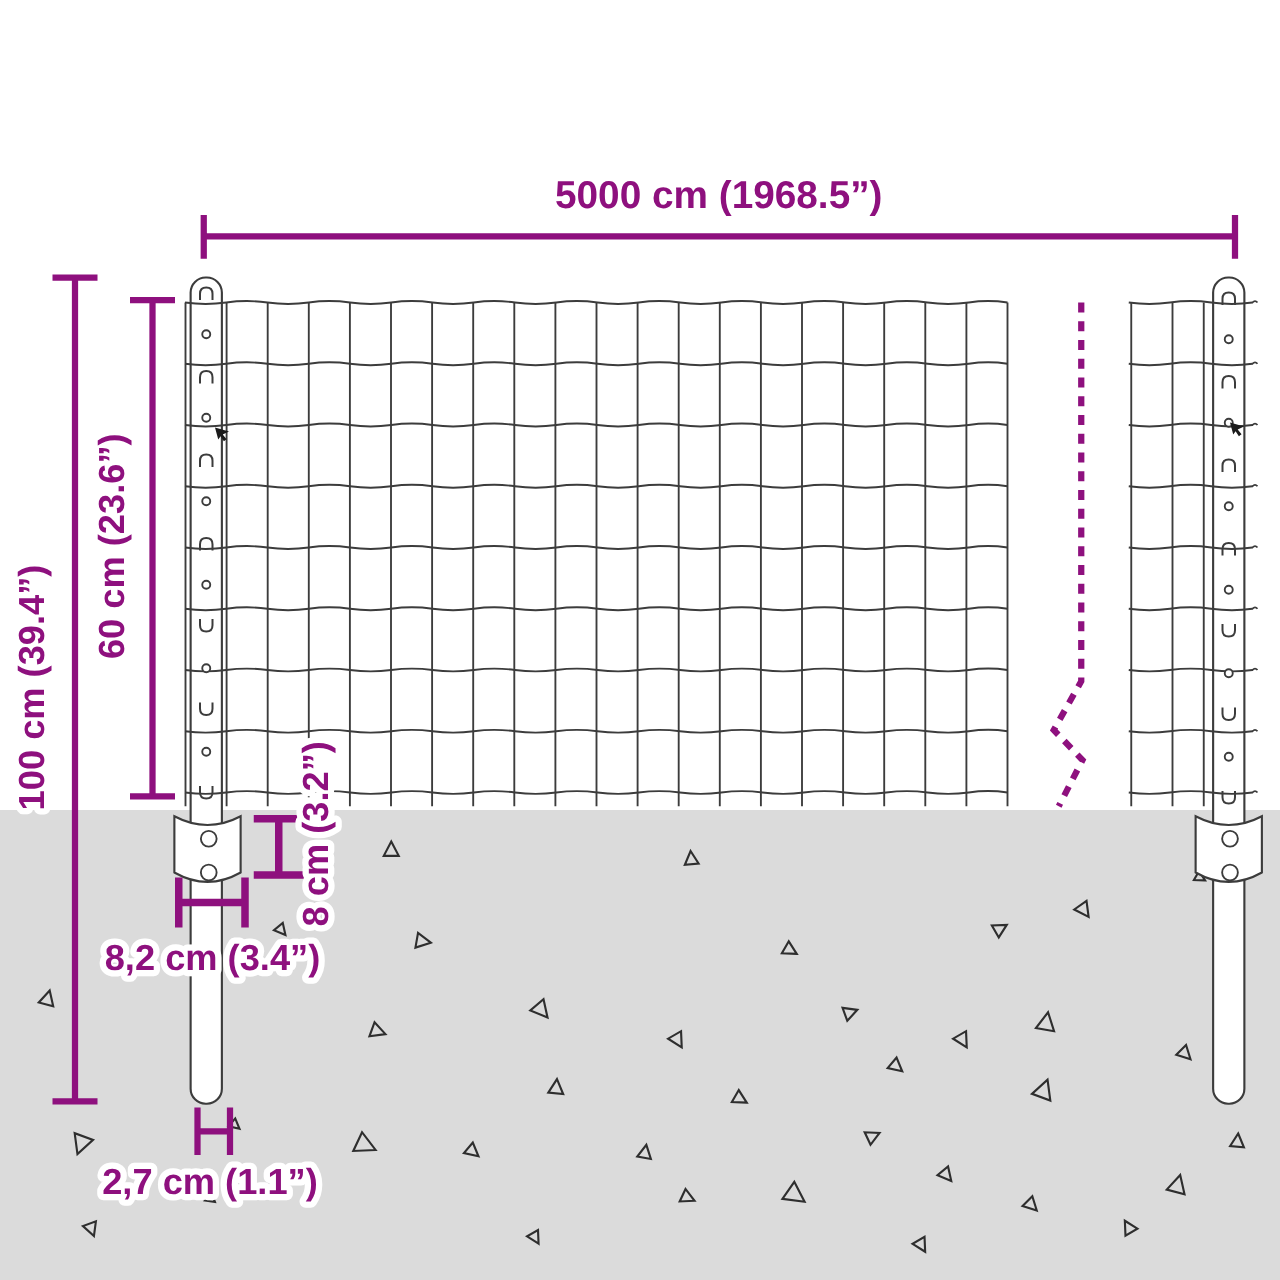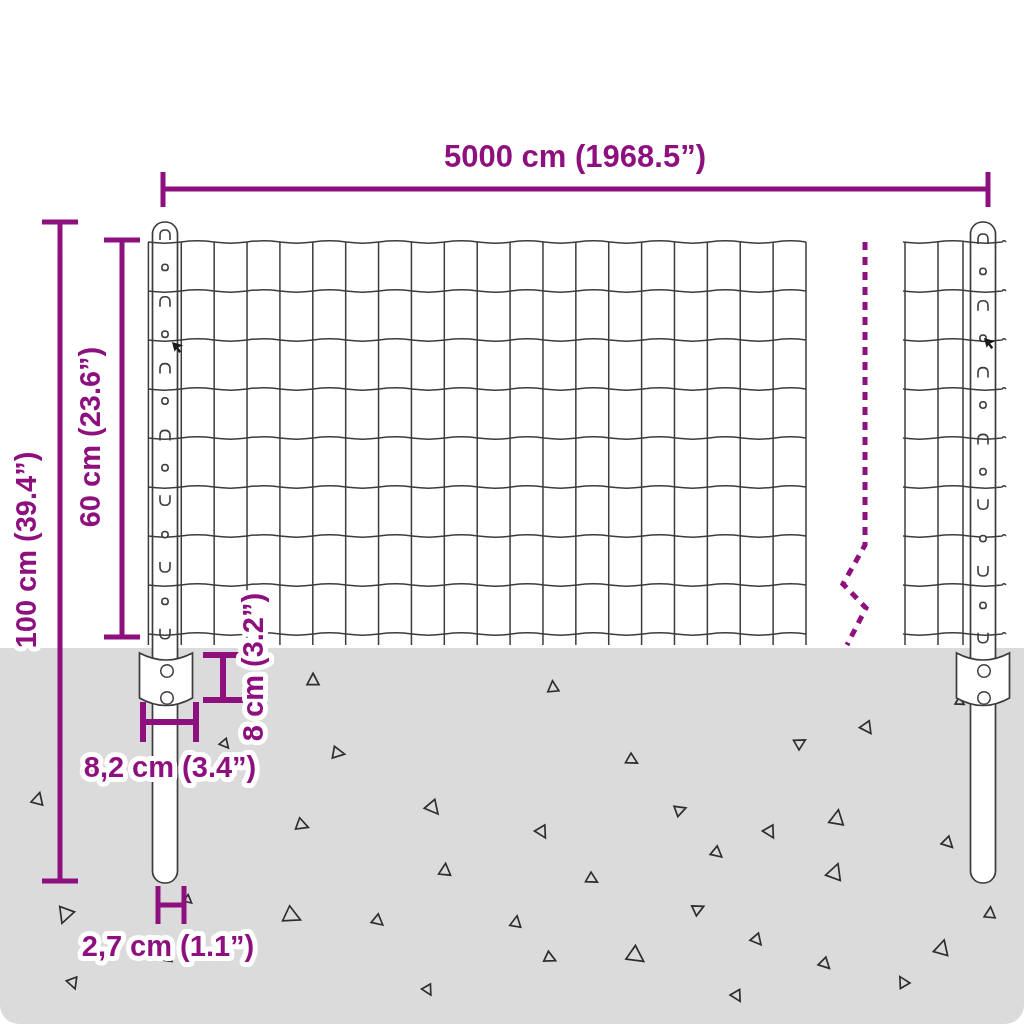--- a/index.html
+++ b/index.html
@@ -1,17 +1,17 @@
 <!DOCTYPE html>
 <html style="--accent: #8E107E; --line: #3C3C3C;"><head>
 <meta charset="utf-8">
 <style>
   html,body{margin:0;padding:0;background:#fff;}
   .stage{width:1024px;height:1024px;position:relative;background:#fff;overflow:hidden;
-         font-family:"Liberation Sans",sans-serif;border-radius:19px;}
+         font-family:"Liberation Sans",sans-serif;}
   svg{display:block;}
   .lbl{font-family:"Liberation Sans",sans-serif;font-weight:700;fill:var(--accent,#8E107E);
        paint-order:stroke;stroke:#fff;stroke-width:10px;stroke-linejoin:round;stroke-linecap:round;}
   .lbl-lg{font-size:31px;}
   .lbl-md{font-size:29px;}
   .dim{stroke:var(--accent,#8E107E);stroke-width:5;fill:none;stroke-linecap:butt;}
   .dim-thick{stroke-width:6;}
   .dashline{stroke:var(--accent,#8E107E);stroke-width:5;fill:none;stroke-dasharray:8 7;}
   .wire{stroke:var(--line,#3C3C3C);stroke-width:1.5;fill:none;}
   .post{fill:#fff;stroke:var(--line,#3C3C3C);stroke-width:1.7;}

